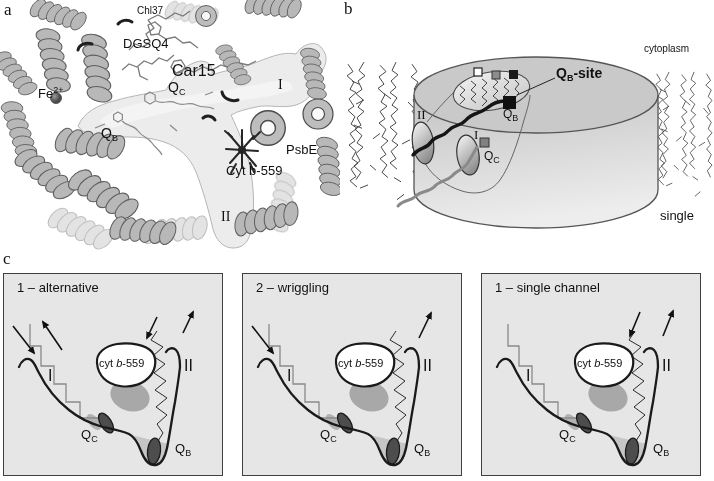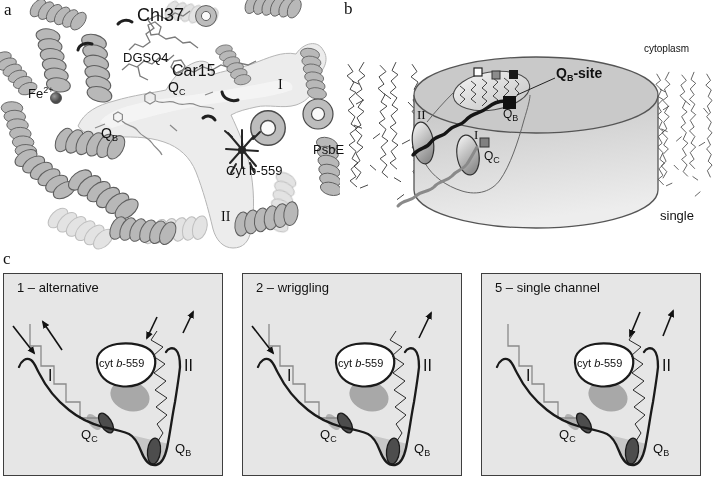--- a/index.html
+++ b/index.html
@@ -228,37 +228,37 @@
   </div>
 
   <div class="mech-box" style="left:481px">
     <svg width="224" height="200" viewBox="0 0 224 200">
       <use href="#mech-base"></use>
       <g stroke="#111" stroke-width="1.6">
         <line x1="158" y1="38" x2="148" y2="62" marker-end="url(#ah)"></line>
         <line x1="181" y1="62" x2="191" y2="37" marker-end="url(#ah)"></line>
       </g>
     </svg>
-    <div class="lbl mech-title">5 – single channel</div>
+    <div class="lbl mech-title">1 – single channel</div>
     <div class="lbl mech-I">I</div>
     <div class="lbl mech-II">II</div>
     <div class="lbl mech-cyt"><span>cyt </span><i>b</i><span>-559</span></div>
     <div class="lbl mech-qc"><span>Q</span><sub>C</sub></div>
     <div class="lbl mech-qb"><span>Q</span><sub>B</sub></div>
   </div>
 
   <div class="lbl panel-letter" style="left:4px;top:1px">a</div>
-  <div class="lbl" style="left:137px;top:6px;font-size:18px">Chl37</div>
-  <div class="lbl" style="left:123px;top:51px;font-size:13px">DGSQ4</div>
+  <div class="lbl" style="left:137px;top:6px;font-size:10px">Chl37</div>
+  <div class="lbl" style="left:123px;top:37px;font-size:13px">DGSQ4</div>
   <div class="lbl" style="left:172px;top:63px;font-size:16px">Car15</div>
-  <div class="lbl" style="left:28px;top:86px;font-size:13px"><span>Fe</span><sup>2+</sup></div>
+  <div class="lbl" style="left:38px;top:86px;font-size:13px"><span>Fe</span><sup>2+</sup></div>
   <div class="lbl" style="left:168px;top:80px;font-size:14px"><span>Q</span><sub>C</sub></div>
   <div class="lbl" style="left:101px;top:126px;font-size:14px"><span>Q</span><sub>B</sub></div>
   <div class="lbl serif" style="left:278px;top:78px;font-size:14px">I</div>
-  <div class="lbl" style="left:313px;top:143px;font-size:13px">PsbE</div>
+  <div class="lbl" style="left:286px;top:143px;font-size:13px">PsbE</div>
   <div class="lbl" style="left:226px;top:164px;font-size:13px">Cyt b-559</div>
   <div class="lbl serif" style="left:221px;top:210px;font-size:14px">II</div>
 
   <div class="lbl panel-letter" style="left:344px;top:0">b</div>
   <div class="lbl" style="left:644px;top:44px;font-size:10px">cytoplasm</div>
   <div class="lbl bold" style="left:556px;top:66px;font-size:14px"><span>Q</span><sub>B</sub><span>-site</span></div>
   <div class="lbl" style="left:503px;top:108px;font-size:12px"><span>Q</span><sub>B</sub></div>
   <div class="lbl serif" style="left:417px;top:108px;font-size:13px">II</div>
   <div class="lbl serif" style="left:474px;top:128px;font-size:13px">I</div>
   <div class="lbl" style="left:484px;top:150px;font-size:12px"><span>Q</span><sub>C</sub></div>

